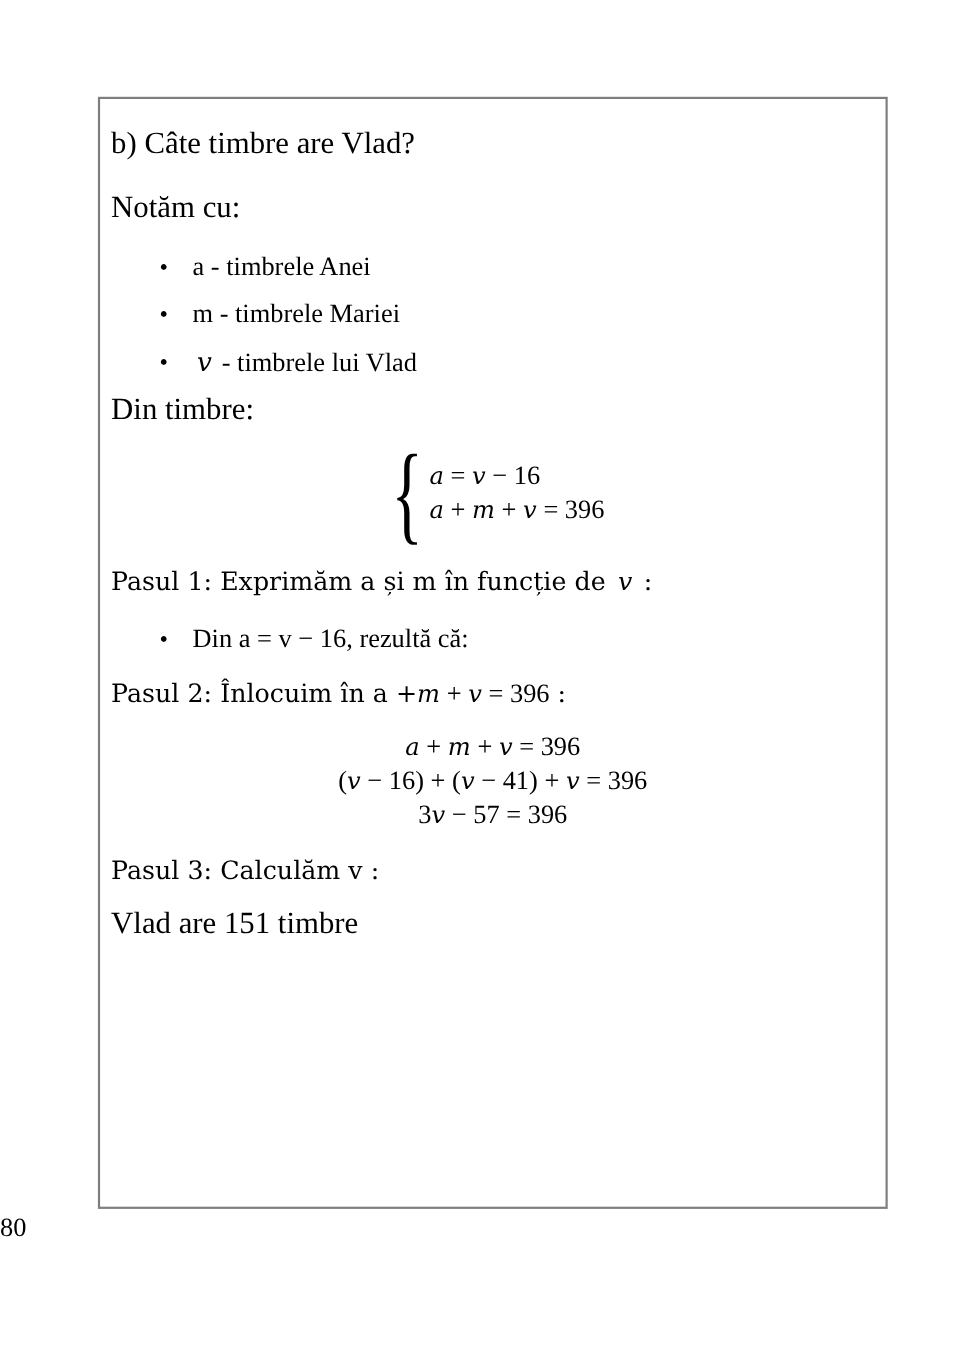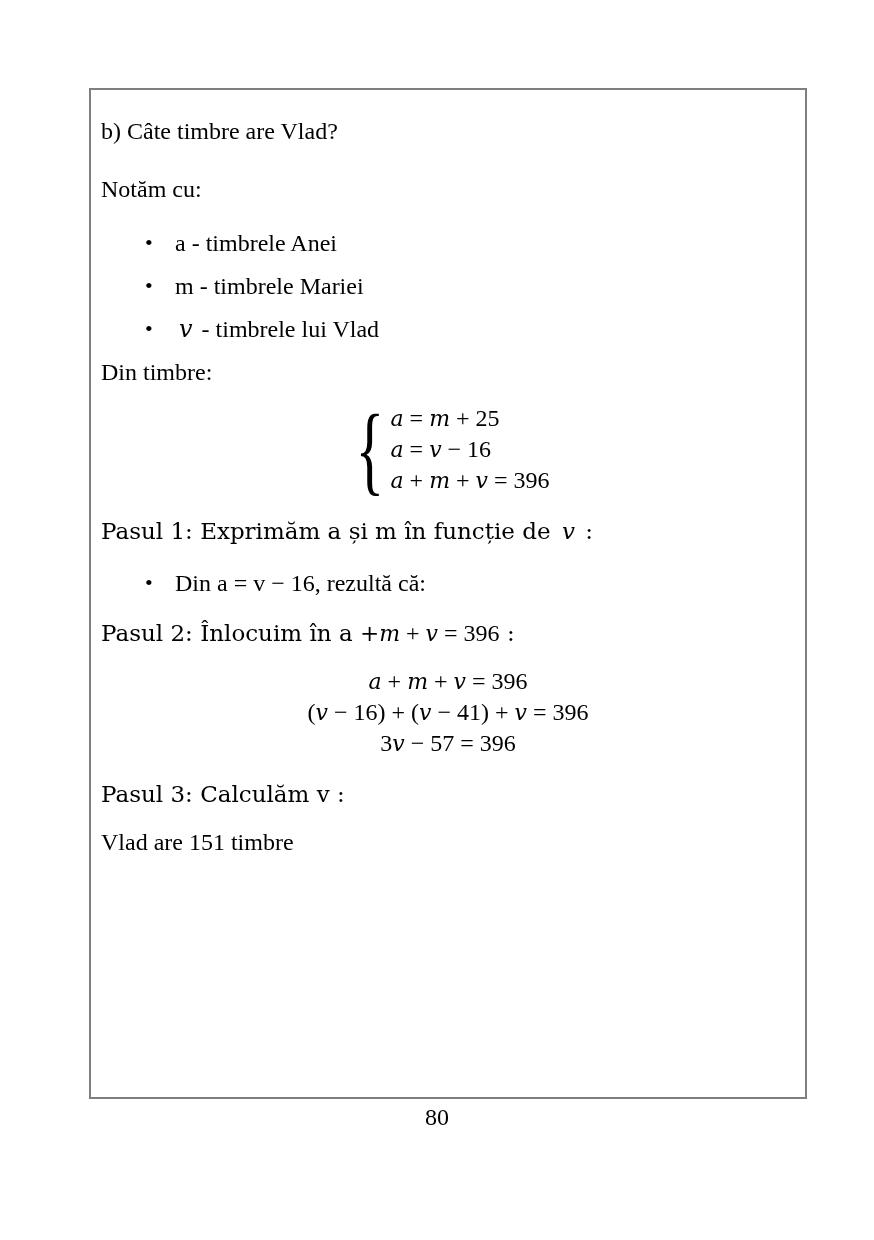--- a/index.html
+++ b/index.html
@@ -23,21 +23,21 @@
     top: 88px;
     width: 694px;
     height: 1007px;
     border: 2px solid #7e7e7e;
     background: #ffffff;
     padding: 0 10px 0 10px;
     box-sizing: content-box;
   }
   .body-text {
     margin: 0;
-    font-size: 24px;
+    font-size: 28px;
     line-height: 30px;
     font-family: "Liberation Serif", serif;
   }
   .q-title     { margin-top: 26px; }
   .notam       { margin-top: 28px; }
   .bullet-list {
     list-style: none;
     margin: 24px 0 0 0;
     padding: 0;
   }
@@ -117,21 +117,21 @@
   .step3-title { margin-top: 20px; }
   .step3-eqs   { margin-top: 18px; }
   .step3-eqs .math-line { line-height: 29px; }
   .conclusion  { margin-top: 18px; }
 
   .page-footer {
     position: absolute;
     left: 0;
     top: 1104px;
     width: 874px;
-    text-align: center;
+    text-align: left;
     font-size: 24px;
     font-family: "Liberation Serif", serif;
   }
 </style>
 </head>
 <body>
 
 <div class="page">
   <div class="content-box">
 
@@ -152,21 +152,20 @@
         <span class="bullet-dot">•</span>
         <span class="var-italic">v</span><span> - timbrele lui Vlad</span>
       </li>
     </ul>
 
     <p class="body-text din-enunt">Din timbre:</p>
 
     <div class="system">
       <span class="brace">{</span>
       <div class="system-lines">
-        <div class="math-line"><i>a</i> = <i>m</i> + 25</div>
         <div class="math-line"><i>a</i> = <i>v</i> − 16</div>
         <div class="math-line"><i>a</i> + <i>m</i> + <i>v</i> = 396</div>
       </div>
     </div>
 
     <p class="step-title step1-title"><span>Pasul 1: Exprimăm a și m în funcție de </span><span class="var-italic">v</span><span> :</span></p>
 
     <div class="step-bullet">
       <span class="bullet-dot">•</span>
       <span>Din a = v − 16, rezultă că:</span>

